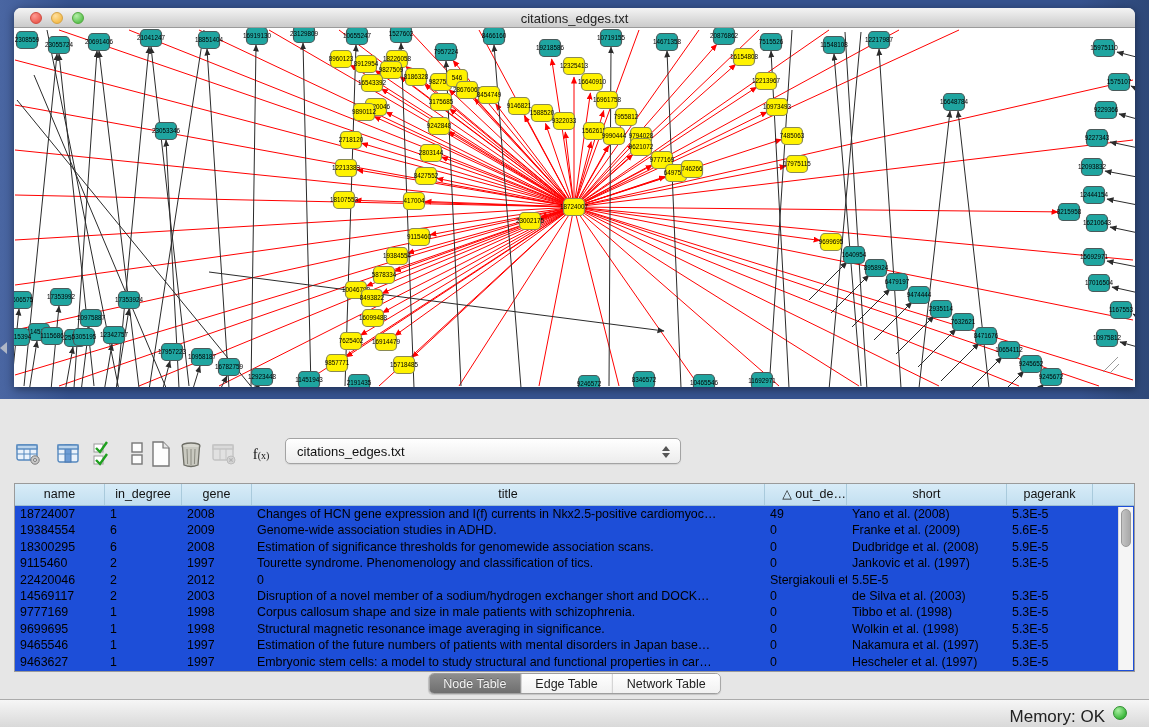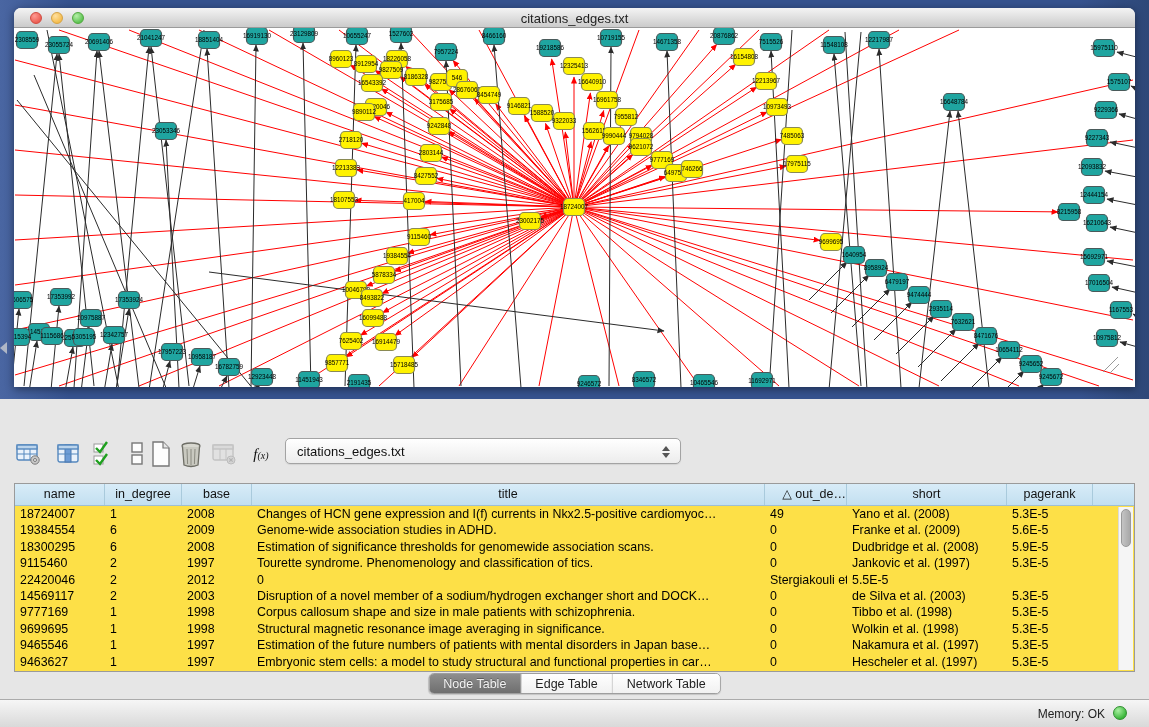--- a/index.html
+++ b/index.html
@@ -40,36 +40,36 @@
   #splitter-dot { position:absolute; left:570px; top:-3px; width:5px; height:5px;
     border-radius:50%; background:#9FA4AD; }
   #tp-float { position:absolute; right:34px; top:6px; width:17px; height:17px; }
   #tp-close { position:absolute; right:12px; top:5px; font-size:14px; font-weight:bold;
     color:#1A1A1A; cursor:default; }
 
   
   #tp-toolbar { position:absolute; left:0; top:28px; width:100%; height:56px; }
   .tbtn { position:absolute; top:10px; width:30px; height:34px; display:flex;
     align-items:center; justify-content:center; }
-  #fx-label { font-style:italic; font-size:15px; color:#111; font-family:"Liberation Serif",serif; }
+  #fx-label { font-size:15px; color:#111; font-family:"Liberation Serif",serif; }
   #fx-label .small { font-size:10px; }
   #net-select { position:absolute; left:285px; top:11px; width:396px; height:26px;
     border:1px solid #A3A3A3; border-radius:5px;
     background:linear-gradient(#FFFFFF,#ECECEC); box-shadow:0 1px 1px rgba(0,0,0,.08); }
   #net-select-value { position:absolute; left:11px; top:5px; font-size:13px; color:#111; }
   #net-select-stepper { position:absolute; right:9px; top:4px; width:10px; height:18px;
     display:flex; flex-direction:column; align-items:center; justify-content:center; gap:2px; }
   .step-up { width:0; height:0; border-left:4px solid transparent; border-right:4px solid transparent;
     border-bottom:5px solid #555; }
   .step-down { width:0; height:0; border-left:4px solid transparent; border-right:4px solid transparent;
     border-top:5px solid #555; }
 
   
   #tp-table { position:absolute; left:14px; top:84px; width:1121px; height:189px;
-    background:#fde047; border:1px solid #9A9A9A; overflow:hidden; }
+    background:#1d4ed8; border:1px solid #9A9A9A; overflow:hidden; }
   .tr { display:grid; grid-template-columns:90px 77px 70px 513px 82px 160px 86px 1fr; }
   #thead { height:22px; background:linear-gradient(#D8ECF8,#C2DFF0);
     border-bottom:1px solid #9FBFD2; }
   .th { font-size:12.5px; color:#111; text-align:center; line-height:21px;
     border-right:1px solid #A9CADC; overflow:hidden; white-space:nowrap; }
   .th.left { text-align:right; padding-left:5px; }
   .row { height:16.4px; }
   .td { font-size:12.4px; color:#000; line-height:16.4px; padding-left:5px;
     overflow:hidden; white-space:nowrap; }
   #vscroll { position:absolute; right:1px; top:23px; bottom:1px; width:15px;
@@ -83,21 +83,21 @@
     overflow:hidden; background:#FCFCFC; box-shadow:0 1px 1px rgba(0,0,0,.15); }
   .tab { font-size:12.5px; padding:0 14px; line-height:20px; color:#222;
     border-right:1px solid #C5C5C5; background:linear-gradient(#FFFFFF,#F1F1F1); }
   .tab:last-child { border-right:none; }
   .tab.selected { background:linear-gradient(#8E8E8E,#6F6F6F); color:#F2F2F2;
     text-shadow:0 -1px 0 rgba(0,0,0,.3); }
 
   
   #status-bar { position:absolute; left:0; top:699px; width:1149px; height:28px;
     background:linear-gradient(#F6F6F6,#D9D9D9); border-top:1px solid #ABABAB; }
-  #memory-label { position:absolute; right:44px; top:7px; font-size:12px; color:#222; }
+  #memory-label { position:absolute; right:44px; top:7px; font-size:17px; color:#222; }
   #memory-indicator { position:absolute; right:22px; top:6px; width:14px; height:14px;
     border-radius:50%; border:1px solid #2F8F2F;
     background:radial-gradient(circle at 35% 30%,#A9F0A1,#37B437 75%); }
 </style>
 </head>
 <body>
 
 <div id="network-panel">
   <div id="net-window">
     <div id="titlebar">
@@ -805,21 +805,21 @@
         <span class="step-up"></span>
           <span class="step-down"></span>
       </span>
     </div>
   </div>
 
   <div id="tp-table">
     <div id="thead" class="tr">
         <div class="th">name</div>
         <div class="th">in_degree</div>
-        <div class="th">base</div>
+        <div class="th">gene</div>
         <div class="th">title</div>
         <div class="th left">△ out_de…</div>
         <div class="th">short</div>
         <div class="th">pagerank</div>
       </div>
     <div id="tbody">
         <div class="tr row">
           <div class="td">18724007</div>
           <div class="td">1</div>
           <div class="td">2008</div>

